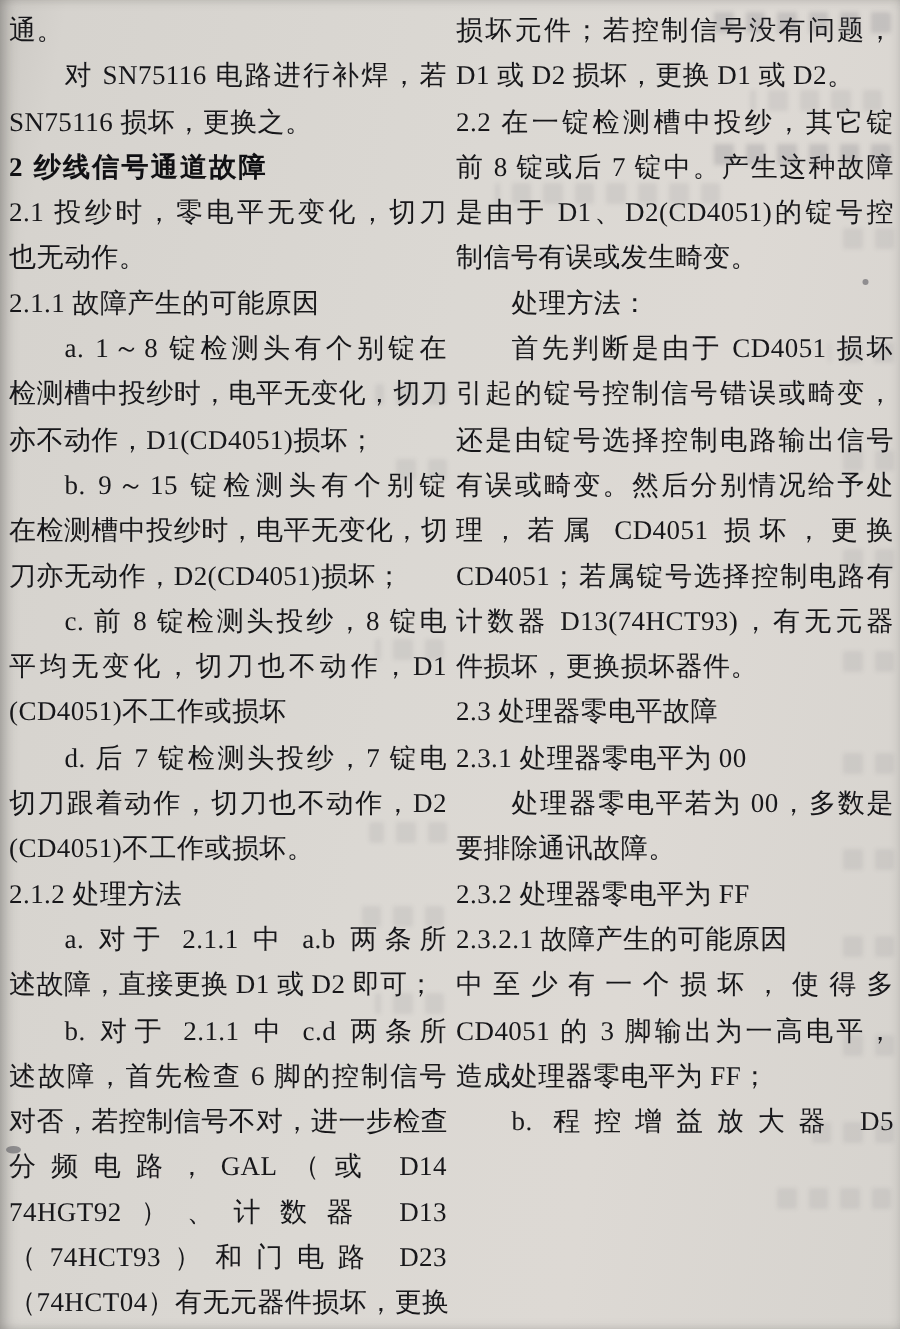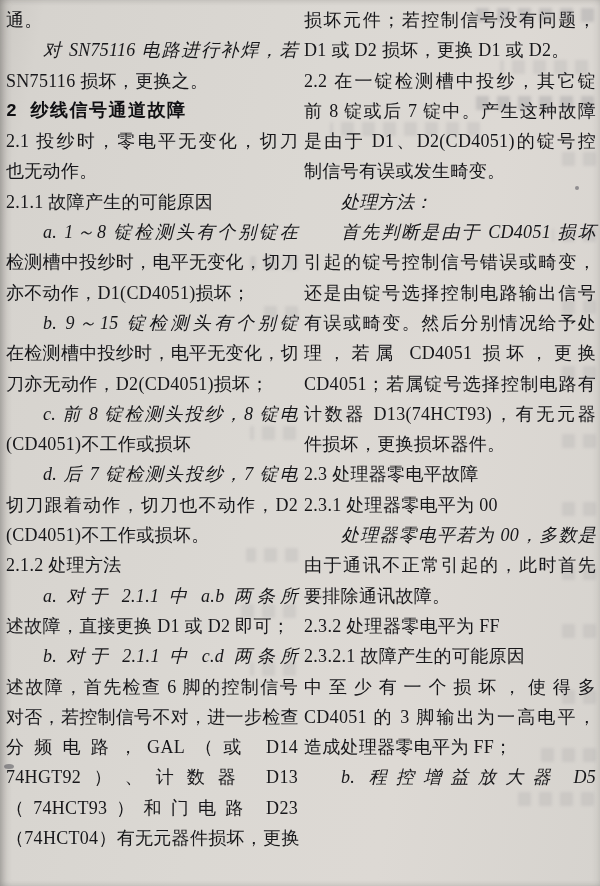--- a/index.html
+++ b/index.html
@@ -15,23 +15,23 @@
   }
   .col{position:absolute;top:5px;width:292px;}
   .col-left{left:6px;}
   .col-right{left:304px;}
   .line{
     height:30.3px;line-height:30.3px;font-size:18px;color:#17171a;
     white-space:nowrap;text-align:justify;text-align-last:left;
     letter-spacing:.3px;
   }
   .line.just{text-align-last:justify;text-justify:inter-character;}
-  .line.ind{padding-left:37px;font-style:italic;}
+  .line.ind{padding-left:37px;}
   .line.bold{
-    font-family:Liberation Mono, monospace;
+    font-family:Liberation Serif, serif;
     font-weight:bold;letter-spacing:1.5px;color:#101013;
   }
   
   .ghost{
     position:absolute;height:14px;border-radius:2px;pointer-events:none;
     background:repeating-linear-gradient(90deg,rgba(74,74,86,.16) 0 13px,rgba(74,74,86,0) 13px 21px);
     filter:blur(1.4px);transform:scaleX(-1);
   }
   .ghost.light{opacity:.55;}
   .speck{position:absolute;background:rgba(70,70,78,.5);border-radius:50%;filter:blur(.5px);}
@@ -49,20 +49,21 @@
       <div class="line just">2.1 投纱时，零电平无变化，切刀</div>
       <div class="line">也无动作。</div>
       <div class="line">2.1.1 故障产生的可能原因</div>
       <div class="line just ind">a. 1～8 锭检测头有个别锭在</div>
       <div class="line just">检测槽中投纱时，电平无变化，切刀</div>
       <div class="line">亦不动作，D1(CD4051)损坏；</div>
       <div class="line just ind">b. 9～15 锭检测头有个别锭</div>
       <div class="line just">在检测槽中投纱时，电平无变化，切</div>
       <div class="line">刀亦无动作，D2(CD4051)损坏；</div>
       <div class="line just ind">c. 前 8 锭检测头投纱，8 锭电</div>
+      <div class="line just">平均无变化，切刀也不动作，D1</div>
       <div class="line">(CD4051)不工作或损坏</div>
       <div class="line just ind">d. 后 7 锭检测头投纱，7 锭电</div>
       <div class="line just">切刀跟着动作，切刀也不动作，D2</div>
       <div class="line">(CD4051)不工作或损坏。</div>
       <div class="line">2.1.2 处理方法</div>
       <div class="line just ind">a. 对于 2.1.1 中 a.b 两条所</div>
       <div class="line">述故障，直接更换 D1 或 D2 即可；</div>
       <div class="line just ind">b. 对于 2.1.1 中 c.d 两条所</div>
       <div class="line just">述故障，首先检查 6 脚的控制信号</div>
       <div class="line just">对否，若控制信号不对，进一步检查</div>
@@ -83,21 +84,20 @@
       <div class="line just">引起的锭号控制信号错误或畸变，</div>
       <div class="line just">还是由锭号选择控制电路输出信号</div>
       <div class="line just">有误或畸变。然后分别情况给予处</div>
       <div class="line just">理，若属 CD4051 损坏，更换</div>
       <div class="line just">CD4051；若属锭号选择控制电路有</div>
       <div class="line just">计数器 D13(74HCT93)，有无元器</div>
       <div class="line">件损坏，更换损坏器件。</div>
       <div class="line">2.3 处理器零电平故障</div>
       <div class="line">2.3.1 处理器零电平为 00</div>
       <div class="line just ind">处理器零电平若为 00，多数是</div>
-      <div class="line just">由于通讯不正常引起的，此时首先</div>
       <div class="line">要排除通讯故障。</div>
       <div class="line">2.3.2 处理器零电平为 FF</div>
       <div class="line">2.3.2.1 故障产生的可能原因</div>
       <div class="line just">中至少有一个损坏，使得多</div>
       <div class="line just">CD4051 的 3 脚输出为一高电平，</div>
       <div class="line">造成处理器零电平为 FF；</div>
       <div class="line just ind">b. 程控增益放大器 D5</div>
     </div>
 
   <div class="ghost" style="left:468px;top:8px;width:126px;"></div>

